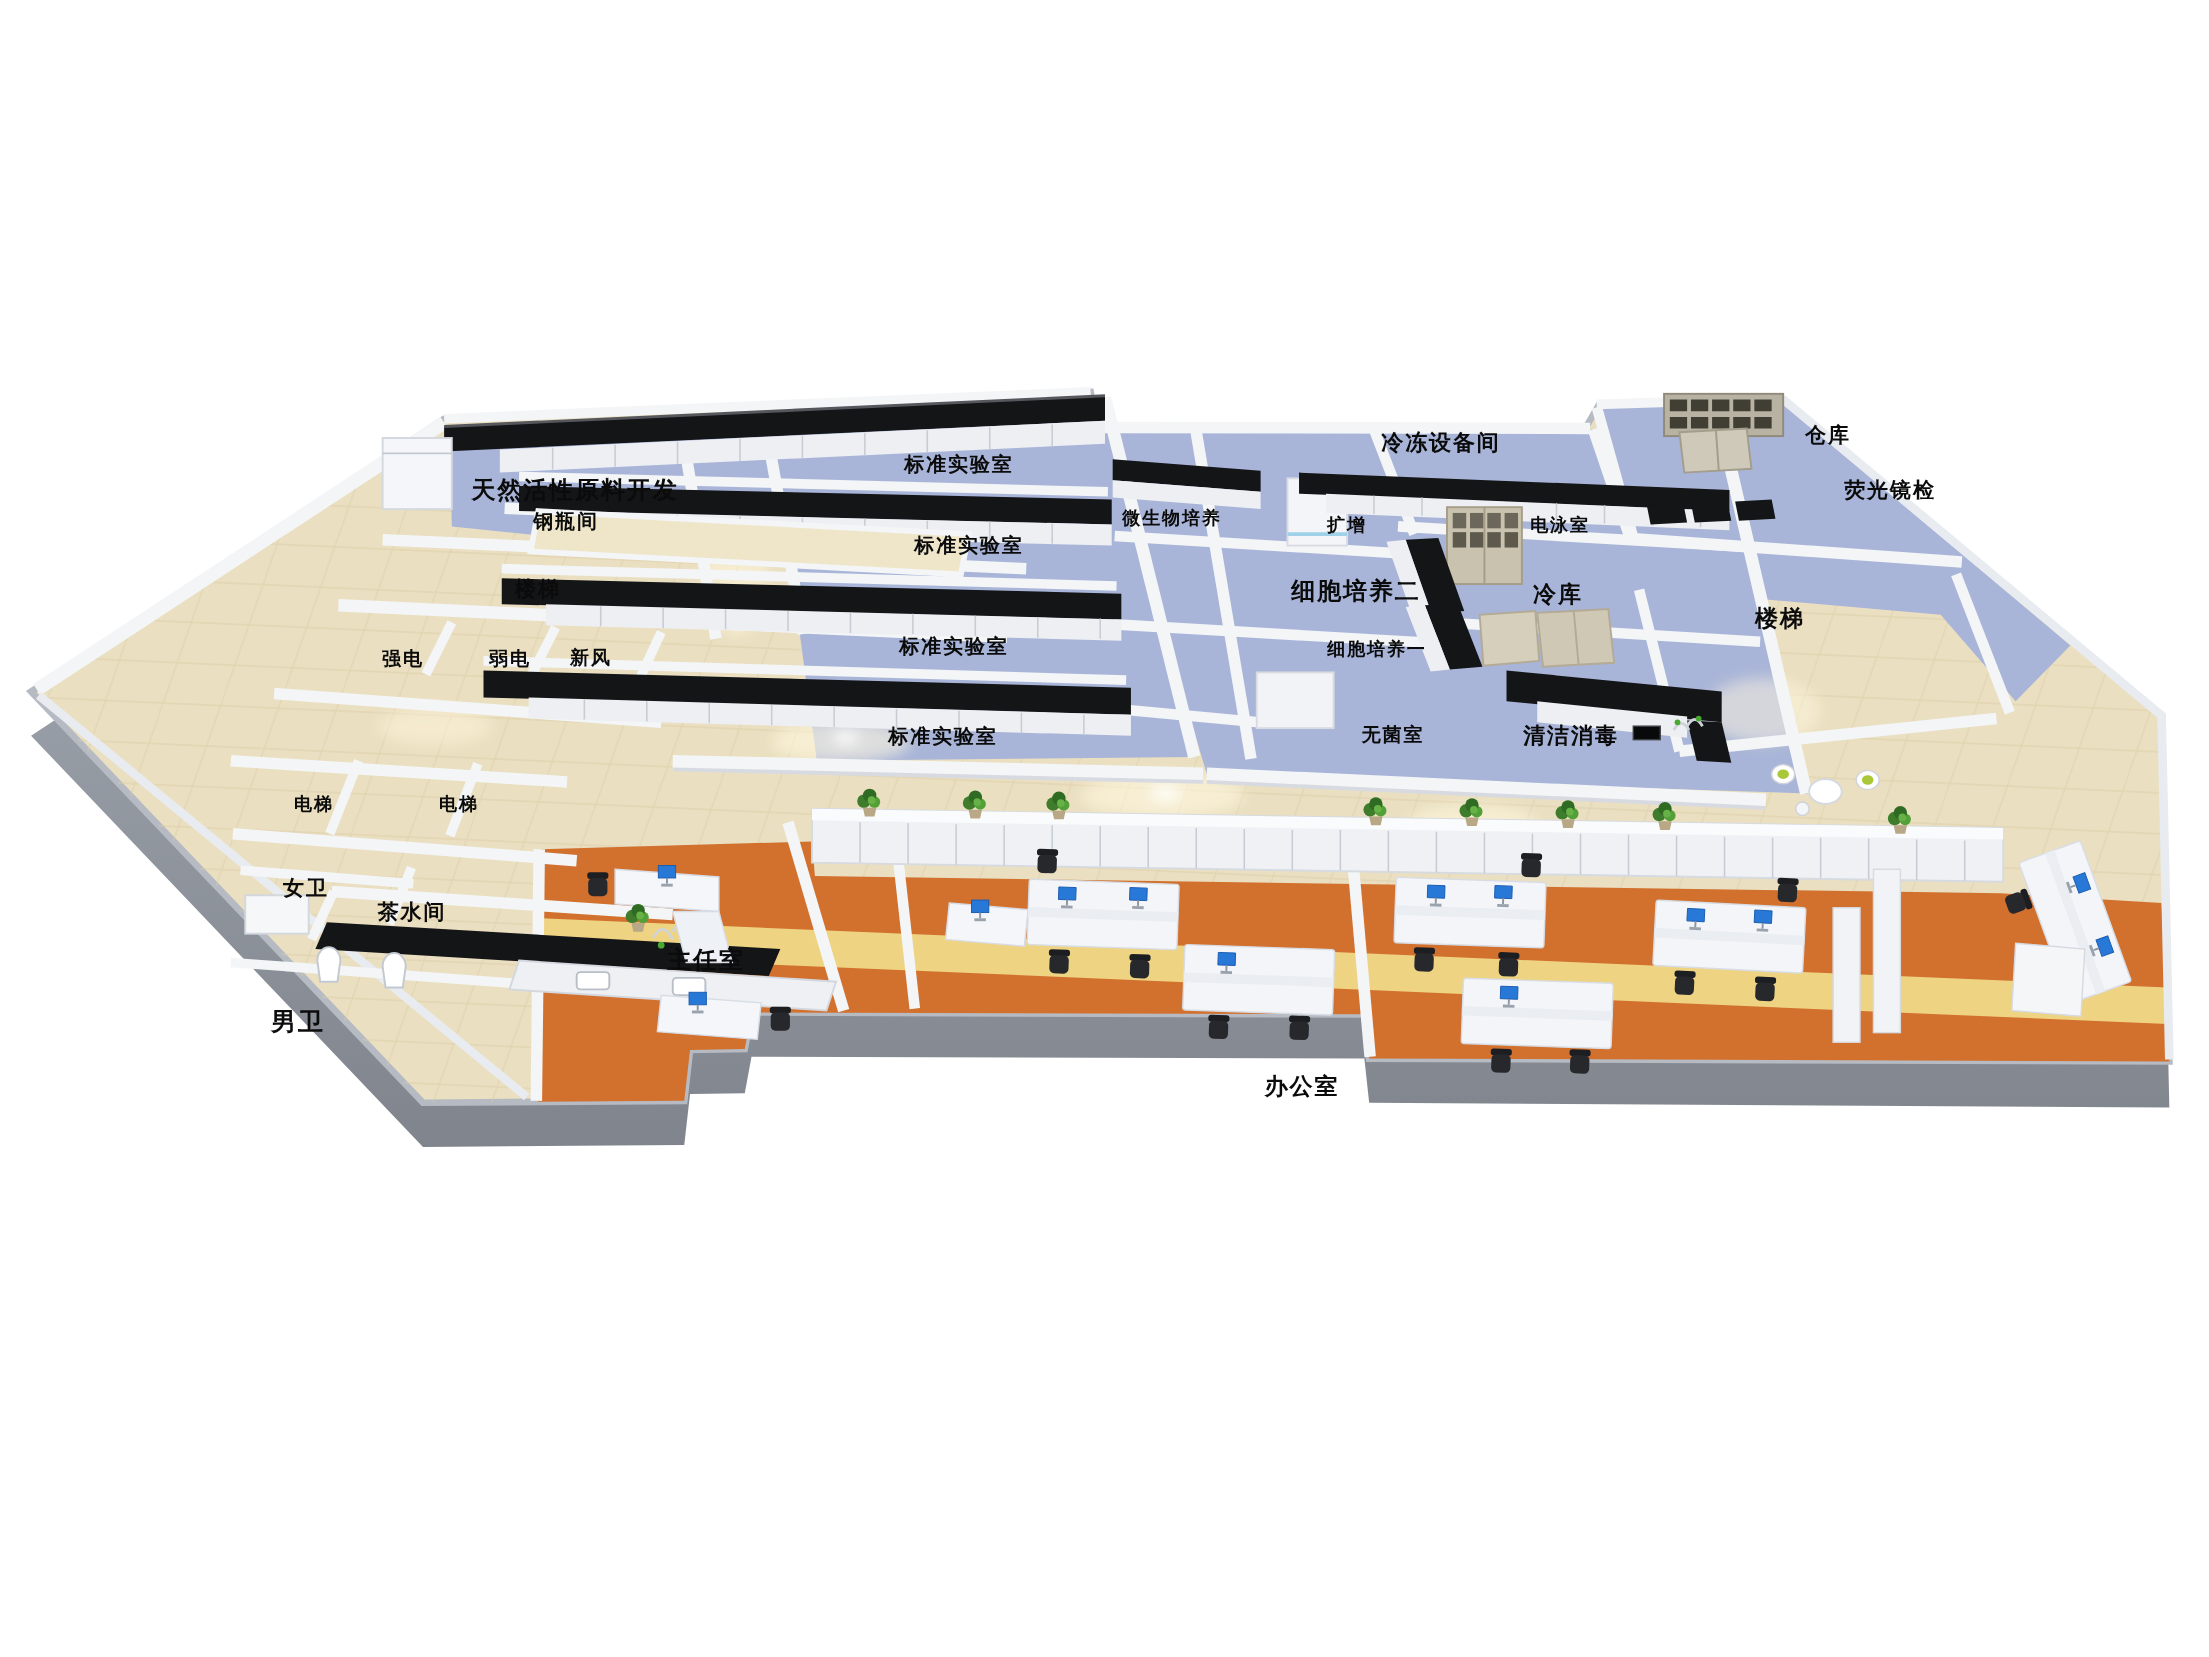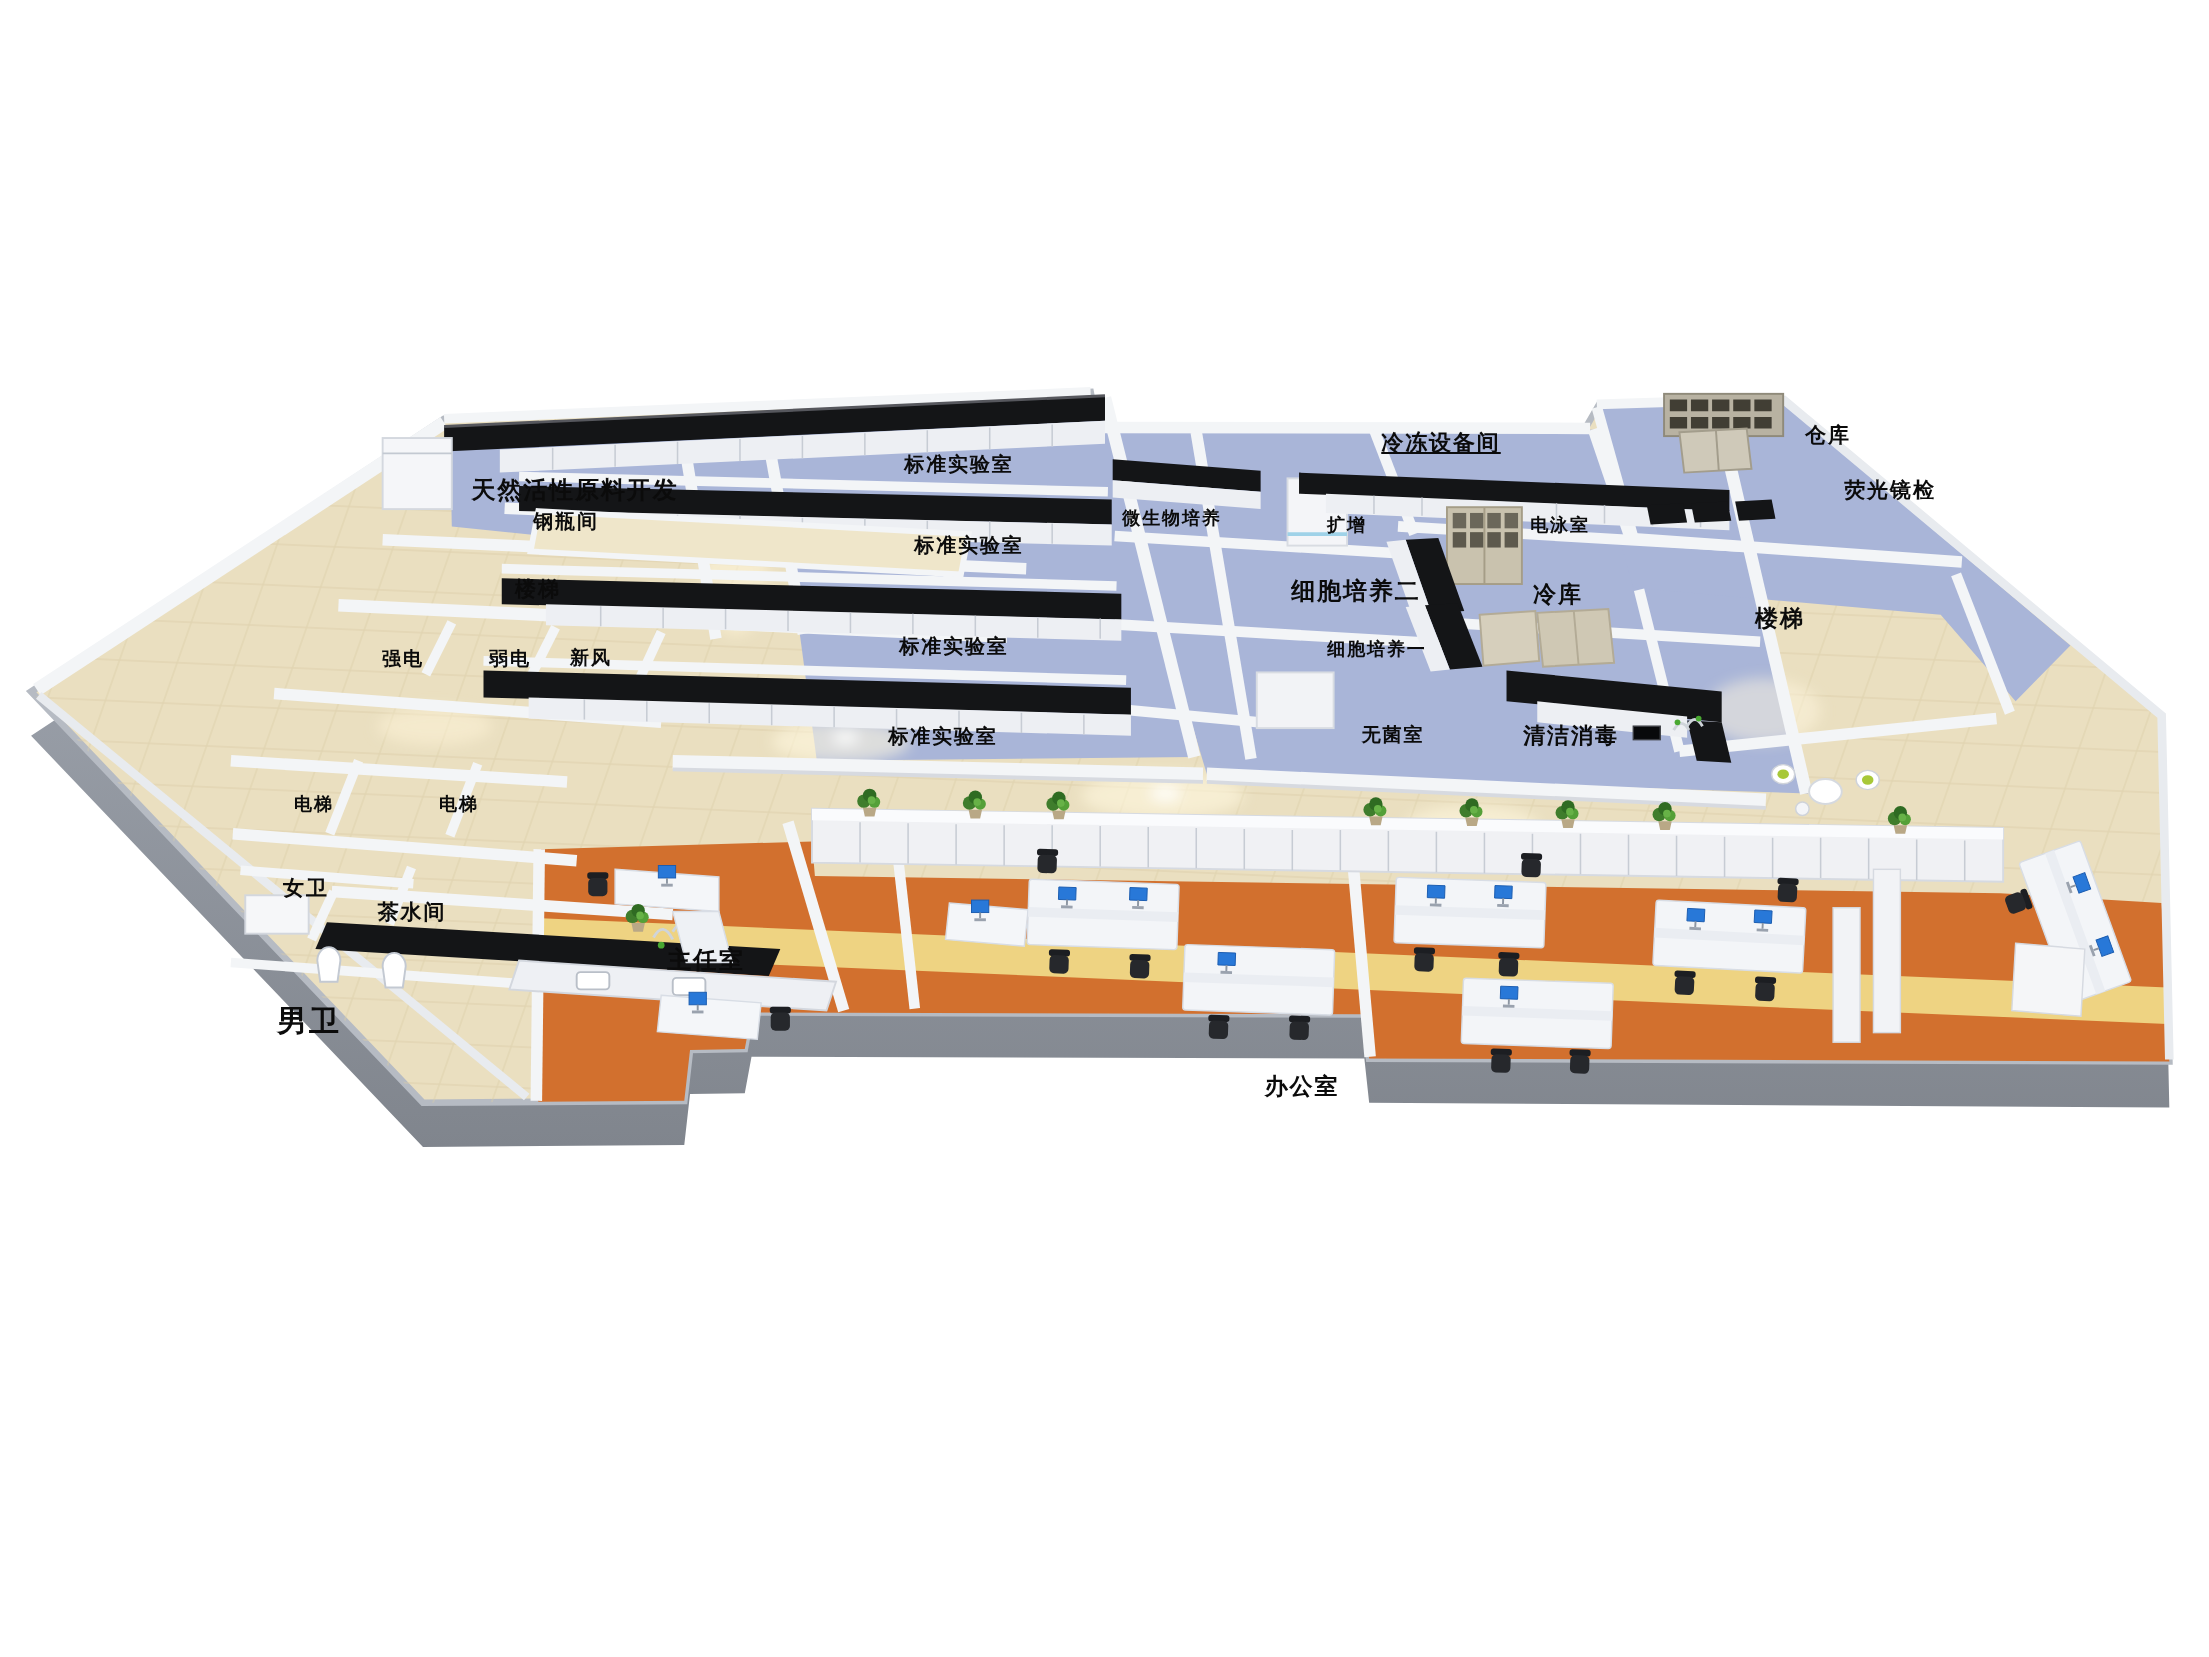--- a/index.html
+++ b/index.html
@@ -350,27 +350,27 @@
   <div class="room-label" style="left:575px;top:490px;font-size:24px;">天然活性原料开发</div>
   <div class="room-label" style="left:566px;top:521px;font-size:20px;">钢瓶间</div>
   <div class="room-label" style="left:538px;top:588px;font-size:21px;">楼梯</div>
   <div class="room-label" style="left:403px;top:658px;font-size:19px;">强电</div>
   <div class="room-label" style="left:510px;top:658px;font-size:19px;">弱电</div>
   <div class="room-label" style="left:591px;top:657px;font-size:19px;">新风</div>
   <div class="room-label" style="left:314px;top:804px;font-size:18px;">电梯</div>
   <div class="room-label" style="left:459px;top:804px;font-size:18px;">电梯</div>
   <div class="room-label" style="left:306px;top:887px;font-size:21px;">女卫</div>
   <div class="room-label" style="left:412px;top:911px;font-size:21px;">茶水间</div>
-  <div class="room-label" style="left:309px;top:1021px;font-size:30px;">男卫</div>
+  <div class="room-label" style="left:298px;top:1021px;font-size:25px;">男卫</div>
   <div class="room-label" style="left:959px;top:464px;font-size:20px;">标准实验室</div>
   <div class="room-label" style="left:969px;top:545px;font-size:20px;">标准实验室</div>
   <div class="room-label" style="left:954px;top:646px;font-size:20px;">标准实验室</div>
   <div class="room-label" style="left:943px;top:736px;font-size:20px;">标准实验室</div>
   <div class="room-label" style="left:1172px;top:518px;font-size:18px;">微生物培养</div>
-  <div class="room-label" style="left:1441px;top:443px;font-size:22px;text-decoration:underline;">冷冻设备间</div>
+  <div class="room-label" style="left:1441px;top:443px;font-size:22px;">冷冻设备间</div>
   <div class="room-label" style="left:1347px;top:525px;font-size:18px;">扩增</div>
   <div class="room-label" style="left:1560px;top:525px;font-size:18px;">电泳室</div>
   <div class="room-label" style="left:1356px;top:591px;font-size:24px;">细胞培养二</div>
   <div class="room-label" style="left:1558px;top:594px;font-size:23px;">冷库</div>
   <div class="room-label" style="left:1377px;top:649px;font-size:18px;">细胞培养一</div>
   <div class="room-label" style="left:1393px;top:734px;font-size:19px;">无菌室</div>
   <div class="room-label" style="left:1571px;top:736px;font-size:22px;">清洁消毒</div>
   <div class="room-label" style="left:1828px;top:434px;font-size:21px;text-align:right;">仓库</div>
   <div class="room-label" style="left:1890px;top:489px;font-size:21px;">荧光镜检</div>
   <div class="room-label" style="left:1780px;top:618px;font-size:23px;">楼梯</div>

